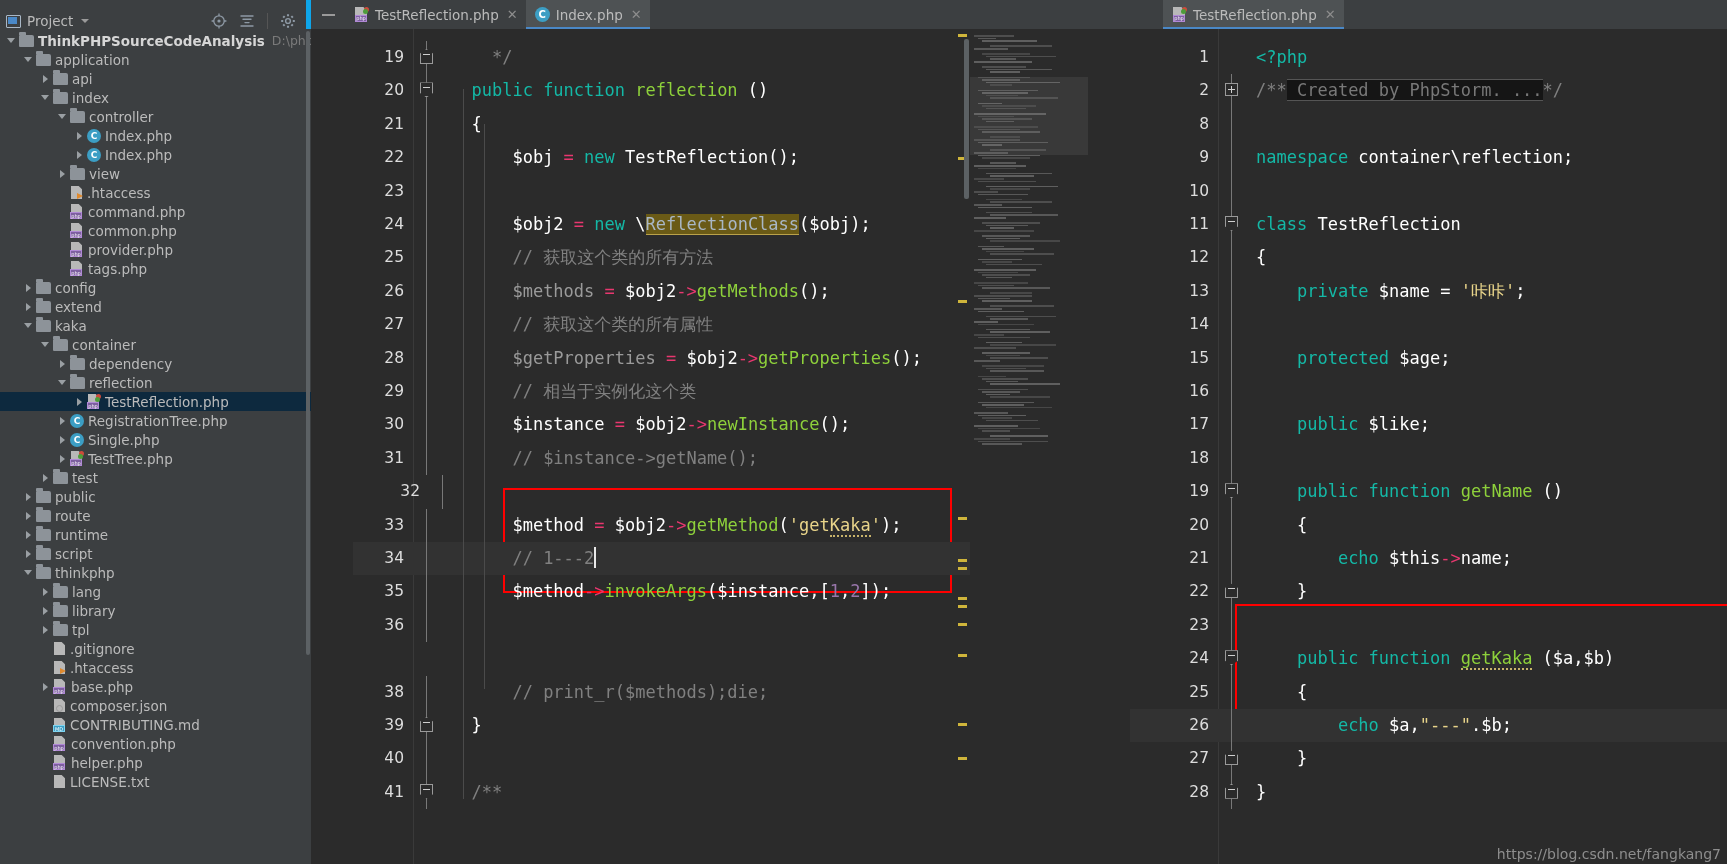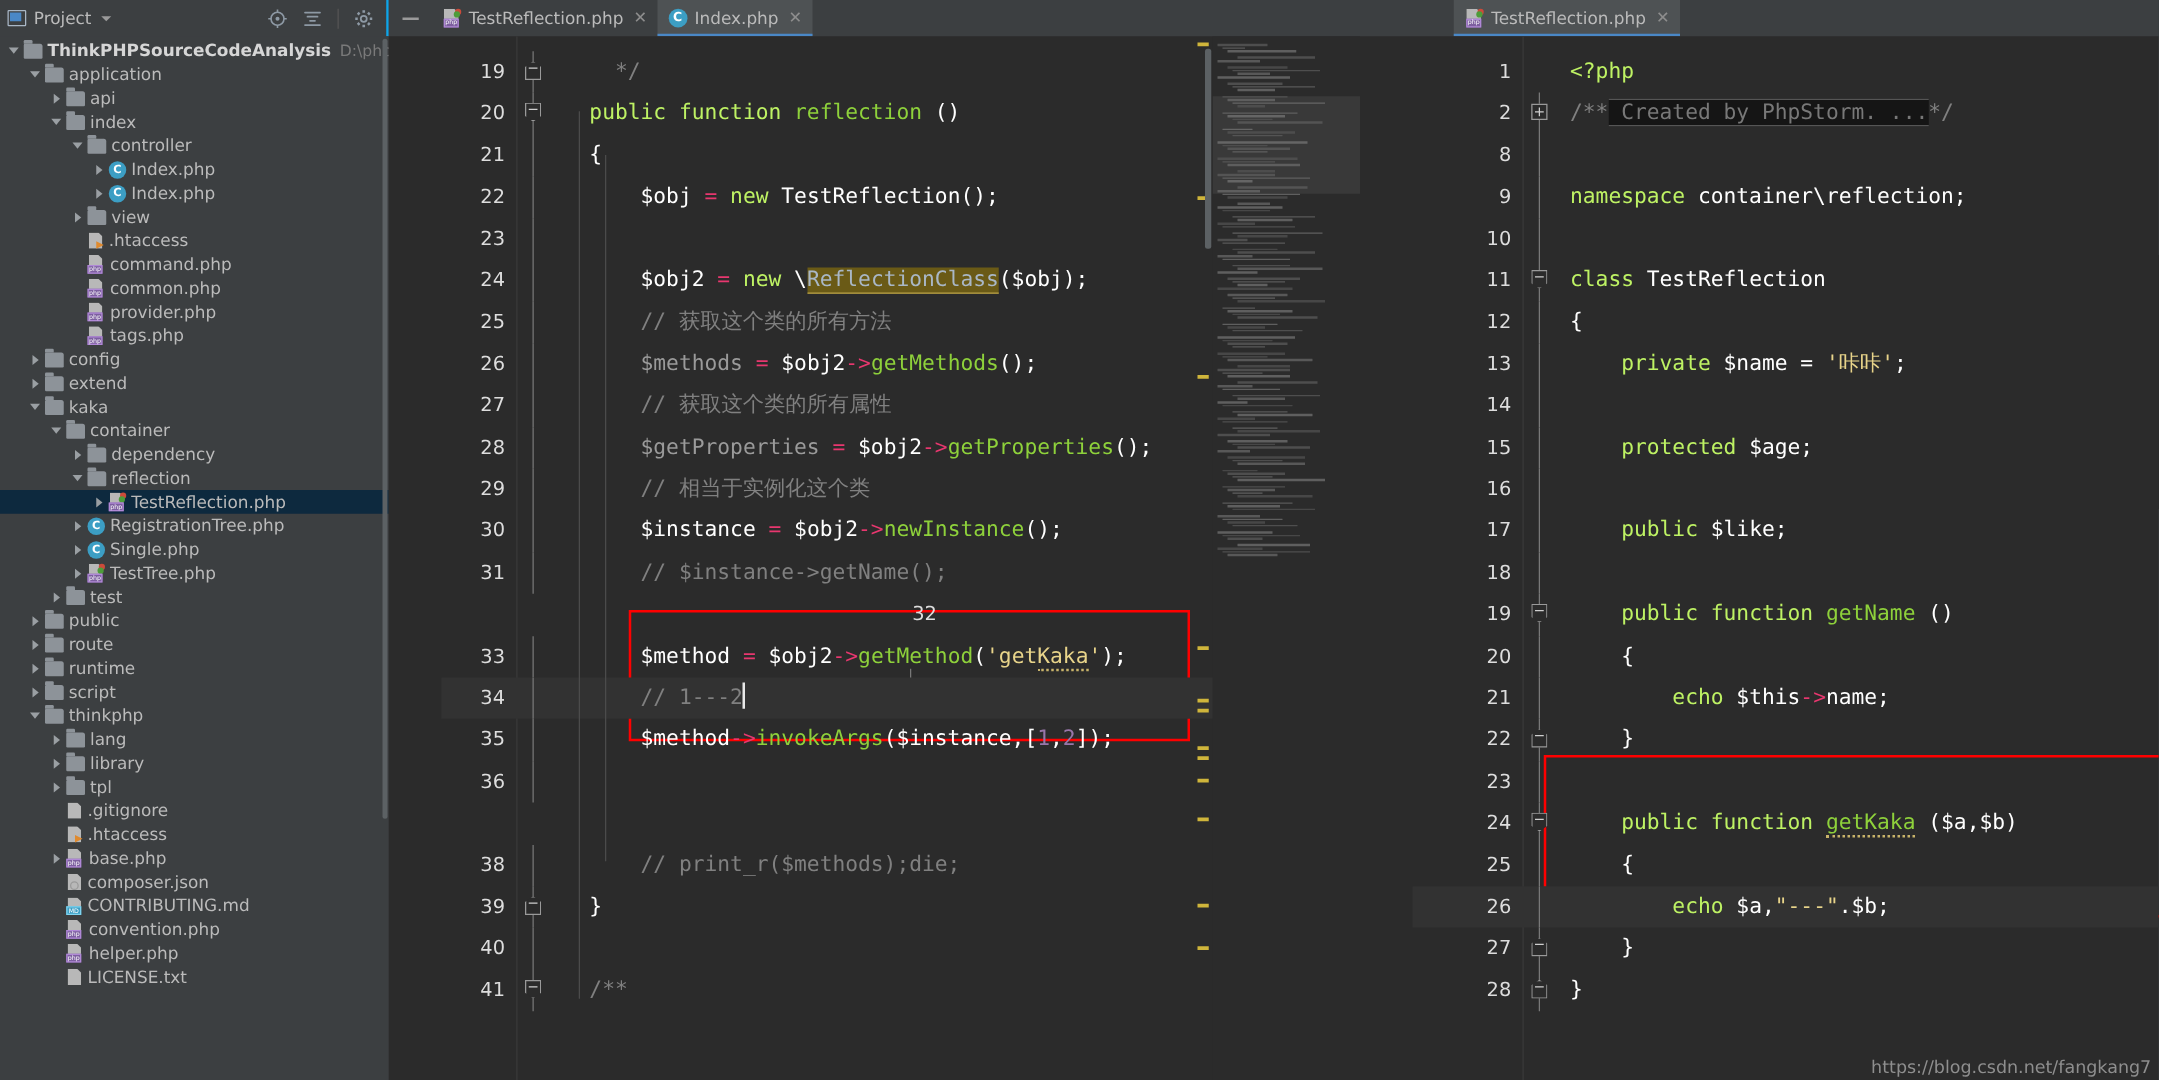--- a/index.html
+++ b/index.html
@@ -10,22 +10,22 @@
     font-size:13px;
     color:#a9b7c6;
   }
   .app { position:relative; width:1727px; height:864px; display:flex; flex-direction:column; }
 
   
   .toprow { display:flex; height:29px; background:#3c3f41; flex:0 0 29px; }
 
   
   .proj-header {
-    width:311px; flex:0 0 311px; display:flex; align-items:center;
-    background:#3c3f41; padding:0 6px; border-right:2px solid #0ea5e9;
+    width:311px; flex:0 0 311px; display:flex; align-items:flex-end;
+    background:#3c3f41; padding:0 6px; border-right:5px solid #0ea5e9;
   }
   .proj-title { display:flex; align-items:center; gap:6px; flex:1; }
   .proj-ico {
     width:15px;height:13px;border:1.6px solid #a9b7c6;border-radius:1px;
     display:inline-block; position:relative; background:#3c3f41;
   }
   .proj-ico::after{content:"";position:absolute;left:1px;top:1px;width:9px;height:7px;background:#4a88c7;}
   .proj-label{font-size:13.5px;color:#bbbbbb;}
   .caret-dn{
     width:0;height:0;border-left:4px solid transparent;border-right:4px solid transparent;
@@ -158,21 +158,21 @@
   .fbox{
     position:absolute;left:7px;top:9px;width:13px;height:13px;border:1px solid #9a9a9a;background:#2b2b2b;
   }
   .fbox::after{content:"";position:absolute;left:2px;top:5px;width:7px;height:1px;background:#cfcfcf;}
   .fbox.plus::before{content:"";position:absolute;left:5px;top:2px;width:1px;height:7px;background:#cfcfcf;}
   .fcap{
     position:absolute;left:7px;top:8px;width:13px;height:15px;border:1px solid #9a9a9a;background:#2b2b2b;
   }
   .fcap::after{content:"";position:absolute;left:2px;top:4px;width:7px;height:1px;background:#cfcfcf;}
   .fcap.up{ clip-path:polygon(0 30%,50% 0,100% 30%,100% 100%,0 100%); }
-  .fcap.dn{ clip-path:polygon(0 0,100% 0,100% 70%,50% 100%,0 70%); } .kw2{color:#bef264;} .var2{color:#9a9a9a;}
+  .fcap.dn{ clip-path:polygon(0 0,100% 0,100% 70%,50% 100%,0 70%); } .kw2{color:#14b8a6;} .var2{color:#9a9a9a;}
   .fn{color:#8ed13b;} .cm{color:#808080;} .str{color:#e8d48a;} .num{color:#9876aa;}
   .op{color:#e8376f;} .wh{color:#ffffff;} .plain{color:#d4d4d4;}
   .hl-ref{ background:#6a5a16; border-bottom:1px solid #b9a14a; }
   .squig{ border-bottom:2px dotted #c8b36a; }
   .caret{ display:inline-block;width:1.5px;height:21px;background:#e8e8e8;vertical-align:-4px; }
 
   
   .iguide{ position:absolute; width:1px; background:#4b4b4b; }
 
   
@@ -578,21 +578,21 @@
           <div class="ln-row" style="position: absolute; left: 0px; right: 0px; top: 112.2px;"><span class="gutter">22</span><span class="foldcol"><span class="fline"></span></span><span class="code"><span class="plain">      </span><span class="wh">$obj</span><span class="op"> = </span><span class="kw2">new</span><span class="wh"> TestReflection();</span></span></div>
           <div class="ln-row" style="position: absolute; left: 0px; right: 0px; top: 145.6px;"><span class="gutter">23</span><span class="foldcol"><span class="fline"></span></span><span class="code"></span></div>
           <div class="ln-row" style="position: absolute; left: 0px; right: 0px; top: 179px;"><span class="gutter">24</span><span class="foldcol"><span class="fline"></span></span><span class="code"><span class="plain">      </span><span class="wh">$obj2</span><span class="op"> = </span><span class="kw2">new</span><span class="wh"> \</span><span class="hl-ref">ReflectionClass</span><span class="wh">($obj);</span></span></div>
           <div class="ln-row" style="position: absolute; left: 0px; right: 0px; top: 212.4px;"><span class="gutter">25</span><span class="foldcol"><span class="fline"></span></span><span class="code"><span class="plain">      </span><span class="cm">// 获取这个类的所有方法</span></span></div>
           <div class="ln-row" style="position: absolute; left: 0px; right: 0px; top: 245.8px;"><span class="gutter">26</span><span class="foldcol"><span class="fline"></span></span><span class="code"><span class="plain">      </span><span class="var2">$methods</span><span class="op"> = </span><span class="wh">$obj2</span><span class="op">-&gt;</span><span class="fn">getMethods</span><span class="wh">();</span></span></div>
           <div class="ln-row" style="position: absolute; left: 0px; right: 0px; top: 279.2px;"><span class="gutter">27</span><span class="foldcol"><span class="fline"></span></span><span class="code"><span class="plain">      </span><span class="cm">// 获取这个类的所有属性</span></span></div>
           <div class="ln-row" style="position: absolute; left: 0px; right: 0px; top: 312.6px;"><span class="gutter">28</span><span class="foldcol"><span class="fline"></span></span><span class="code"><span class="plain">      </span><span class="var2">$getProperties</span><span class="op"> = </span><span class="wh">$obj2</span><span class="op">-&gt;</span><span class="fn">getProperties</span><span class="wh">();</span></span></div>
           <div class="ln-row" style="position: absolute; left: 0px; right: 0px; top: 346px;"><span class="gutter">29</span><span class="foldcol"><span class="fline"></span></span><span class="code"><span class="plain">      </span><span class="cm">// 相当于实例化这个类</span></span></div>
           <div class="ln-row" style="position: absolute; left: 0px; right: 0px; top: 379.4px;"><span class="gutter">30</span><span class="foldcol"><span class="fline"></span></span><span class="code"><span class="plain">      </span><span class="wh">$instance</span><span class="op"> = </span><span class="wh">$obj2</span><span class="op">-&gt;</span><span class="fn">newInstance</span><span class="wh">();</span></span></div>
           <div class="ln-row" style="position: absolute; left: 0px; right: 0px; top: 412.8px;"><span class="gutter">31</span><span class="foldcol"><span class="fline"></span></span><span class="code"><span class="plain">      </span><span class="cm">// $instance-&gt;getName();</span></span></div>
-          <div class="ln-row" style="position: absolute; left: 16px; right: 0px; top: 446.2px; flex-direction: column;"><span class="gutter">32</span><span class="foldcol"><span class="fline"></span></span><span class="code"></span></div>
+          <div class="ln-row" style="position: absolute; left: 16px; right: 0px; top: 446.2px;"><span class="gutter">32</span><span class="foldcol"><span class="fline"></span></span><span class="code"></span></div>
           <div class="ln-row" style="position: absolute; left: 0px; right: 0px; top: 479.6px;"><span class="gutter">33</span><span class="foldcol"><span class="fline"></span></span><span class="code"><span class="plain">      </span><span class="wh">$method</span><span class="op"> = </span><span class="wh">$obj2</span><span class="op">-&gt;</span><span class="fn">getMethod</span><span class="wh">(</span><span class="str">'get</span><span class="str squig">Kaka</span><span class="str">'</span><span class="wh">);</span></span></div>
           <div class="ln-row cur" style="position: absolute; left: 0px; right: 0px; top: 513px;"><span class="gutter">34</span><span class="foldcol"><span class="fline"></span></span><span class="code"><span class="plain">      </span><span class="cm">// 1---2</span><span class="caret"></span></span></div>
           <div class="ln-row" style="position: absolute; left: 0px; right: 0px; top: 546.4px;"><span class="gutter">35</span><span class="foldcol"><span class="fline"></span></span><span class="code"><span class="plain">      </span><span class="wh">$method</span><span class="op">-&gt;</span><span class="fn">invokeArgs</span><span class="wh">($instance,[</span><span class="num">1</span><span class="wh">,</span><span class="num">2</span><span class="wh">]);</span></span></div>
           <div class="ln-row" style="position: absolute; left: 0px; right: 0px; top: 579.8px;"><span class="gutter">36</span><span class="foldcol"><span class="fline"></span></span><span class="code"></span></div>
           <div class="ln-row" style="position: absolute; left: 0px; right: 0px; top: 646.6px;"><span class="gutter">38</span><span class="foldcol"><span class="fline"></span></span><span class="code"><span class="plain">      </span><span class="cm">// print_r($methods);die;</span></span></div>
           <div class="ln-row" style="position: absolute; left: 0px; right: 0px; top: 680px;"><span class="gutter">39</span><span class="foldcol"><span class="fline"></span><span class="fcap up"></span></span><span class="code"><span class="plain">  </span><span class="wh">}</span></span></div>
           <div class="ln-row" style="position: absolute; left: 0px; right: 0px; top: 713.4px;"><span class="gutter">40</span><span class="foldcol"><span class="fline"></span></span><span class="code"></span></div>
           <div class="ln-row" style="position: absolute; left: 0px; right: 0px; top: 746.8px;"><span class="gutter">41</span><span class="foldcol"><span class="fline"></span><span class="fcap dn"></span></span><span class="code"><span class="plain">  </span><span class="cm">/**</span></span></div>
           <div class="iguide" style="left: 110px; top: 60px; height: 710px;"></div>
           <div class="iguide" style="left: 131px; top: 95px; height: 565px;"></div>

